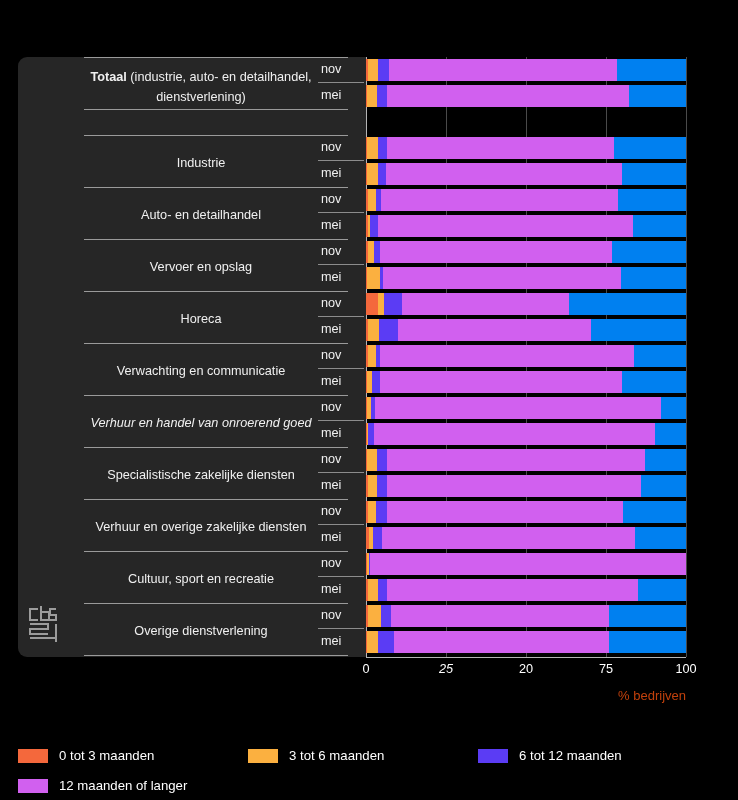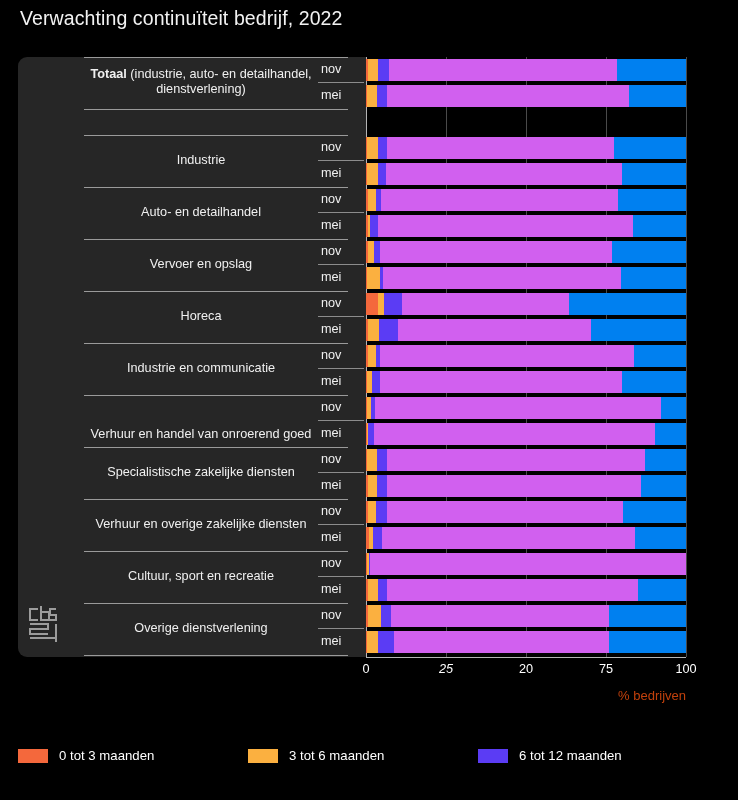--- a/index.html
+++ b/index.html
@@ -62,21 +62,21 @@
     left: 84px; width: 264px; height: 1px;
     background: #9a9a9a;
   }
   .cat-label {
     position: absolute;
     left: 84px;
     width: 234px;
     text-align: center;
     font-size: 12.7px;
     color: #f0f0f0;
-    line-height: 15px;
+    line-height: 20px;
   }
   .cat-label b { font-weight: bold; }
   .period-label {
     position: absolute;
     left: 318px;
     width: 42px;
     text-align: left;
     font-size: 12.7px;
     color: #f0f0f0;
     padding-left: 3px;
@@ -140,21 +140,20 @@
   .legend-text {
     font-size: 13.2px;
     color: #ffffff;
   }
 </style>
 </head>
 <body>
 
 <div id="page">
 
-  <div id="chart-title">Verwachting continuïteit bedrijf, 2022</div>
 
   <div id="label-panel"></div>
 
   <div id="plot">
       <div class="gridline" style="left: 0px; background: rgb(181, 181, 181);"></div>
       <div class="gridline" style="left: 80px;"></div>
       <div class="gridline" style="left: 160px;"></div>
       <div class="gridline" style="left: 240px;"></div>
       <div class="gridline" style="left: 320px;"></div>
     </div>
@@ -252,40 +251,40 @@
       </div>
       <div class="period-label" style="top: 322px;">mei</div>
       <div class="bar" style="top: 319px; width: 320px;">
         <div class="seg" title="0 tot 3 maanden: 0.5%" style="width: 0.5%; background: rgb(244, 104, 60);"></div>
         <div class="seg" title="3 tot 6 maanden: 3.5%" style="width: 3.5%; background: rgb(251, 176, 64);"></div>
         <div class="seg" title="6 tot 12 maanden: 6%" style="width: 6%; background: rgb(91, 60, 244);"></div>
         <div class="seg" title="12 maanden of langer: 60.2%" style="width: 60.2%; background: rgb(209, 96, 239);"></div>
         <div class="seg" title="Dat is niet te zeggen: 29.8%" style="width: 29.8%; background: rgb(0, 128, 240);"></div>
       </div>
       <div class="grp-sep" style="top: 343px;"></div>
-      <div class="cat-label" style="top: 361px;">Industrie en communicatie</div>
+      <div class="cat-label" style="top: 361px;">Verwachting en communicatie</div>
       <div class="period-label" style="top: 348px;">nov</div>
       <div class="period-sep" style="top: 368px;"></div>
       <div class="bar" style="top: 345px; width: 320px;">
         <div class="seg" title="0 tot 3 maanden: 0.5%" style="width: 0.5%; background: rgb(244, 104, 60);"></div>
         <div class="seg" title="3 tot 6 maanden: 2.5%" style="width: 2.5%; background: rgb(251, 176, 64);"></div>
         <div class="seg" title="6 tot 12 maanden: 1.3%" style="width: 1.3%; background: rgb(91, 60, 244);"></div>
         <div class="seg" title="12 maanden of langer: 79.5%" style="width: 79.5%; background: rgb(209, 96, 239);"></div>
         <div class="seg" title="Dat is niet te zeggen: 16.2%" style="width: 16.2%; background: rgb(0, 128, 240);"></div>
       </div>
       <div class="period-label" style="top: 374px;">mei</div>
       <div class="bar" style="top: 371px; width: 320px;">
         <div class="seg" title="0 tot 3 maanden: 0.4%" style="width: 0.4%; background: rgb(244, 104, 60);"></div>
         <div class="seg" title="3 tot 6 maanden: 1.6%" style="width: 1.6%; background: rgb(251, 176, 64);"></div>
         <div class="seg" title="6 tot 12 maanden: 2.5%" style="width: 2.5%; background: rgb(91, 60, 244);"></div>
         <div class="seg" title="12 maanden of langer: 75.4%" style="width: 75.4%; background: rgb(209, 96, 239);"></div>
         <div class="seg" title="Dat is niet te zeggen: 20.1%" style="width: 20.1%; background: rgb(0, 128, 240);"></div>
       </div>
       <div class="grp-sep" style="top: 395px;"></div>
-      <div class="cat-label" style="top: 427px;">Verhuur en handel van onroerend goed</div>
+      <div class="cat-label" style="top: 413px; font-style: italic;">Verhuur en handel van onroerend goed</div>
       <div class="period-label" style="top: 400px;">nov</div>
       <div class="period-sep" style="top: 420px;"></div>
       <div class="bar" style="top: 397px; width: 320px;">
         <div class="seg" title="0 tot 3 maanden: 0.3%" style="width: 0.3%; background: rgb(244, 104, 60);"></div>
         <div class="seg" title="3 tot 6 maanden: 1.4%" style="width: 1.4%; background: rgb(251, 176, 64);"></div>
         <div class="seg" title="6 tot 12 maanden: 1.2%" style="width: 1.2%; background: rgb(91, 60, 244);"></div>
         <div class="seg" title="12 maanden of langer: 89.3%" style="width: 89.3%; background: rgb(209, 96, 239);"></div>
         <div class="seg" title="Dat is niet te zeggen: 7.8%" style="width: 7.8%; background: rgb(0, 128, 240);"></div>
       </div>
       <div class="period-label" style="top: 426px;">mei</div>
@@ -403,15 +402,19 @@
         <span class="legend-text">0 tot 3 maanden</span>
       </div>
       <div class="legend-item" style="left: 248px; top: 10px;">
         <span class="legend-swatch" style="background: rgb(251, 176, 64);"></span>
         <span class="legend-text">3 tot 6 maanden</span>
       </div>
       <div class="legend-item" style="left: 478px; top: 10px;">
         <span class="legend-swatch" style="background: rgb(91, 60, 244);"></span>
         <span class="legend-text">6 tot 12 maanden</span>
       </div>
+      <div class="legend-item" style="left: 18px; top: 40px;">
+        <span class="legend-swatch" style="background: rgb(209, 96, 239);"></span>
+        <span class="legend-text">12 maanden of langer</span>
+      </div>
     </div>
 
 </div>
 
 </body></html>

